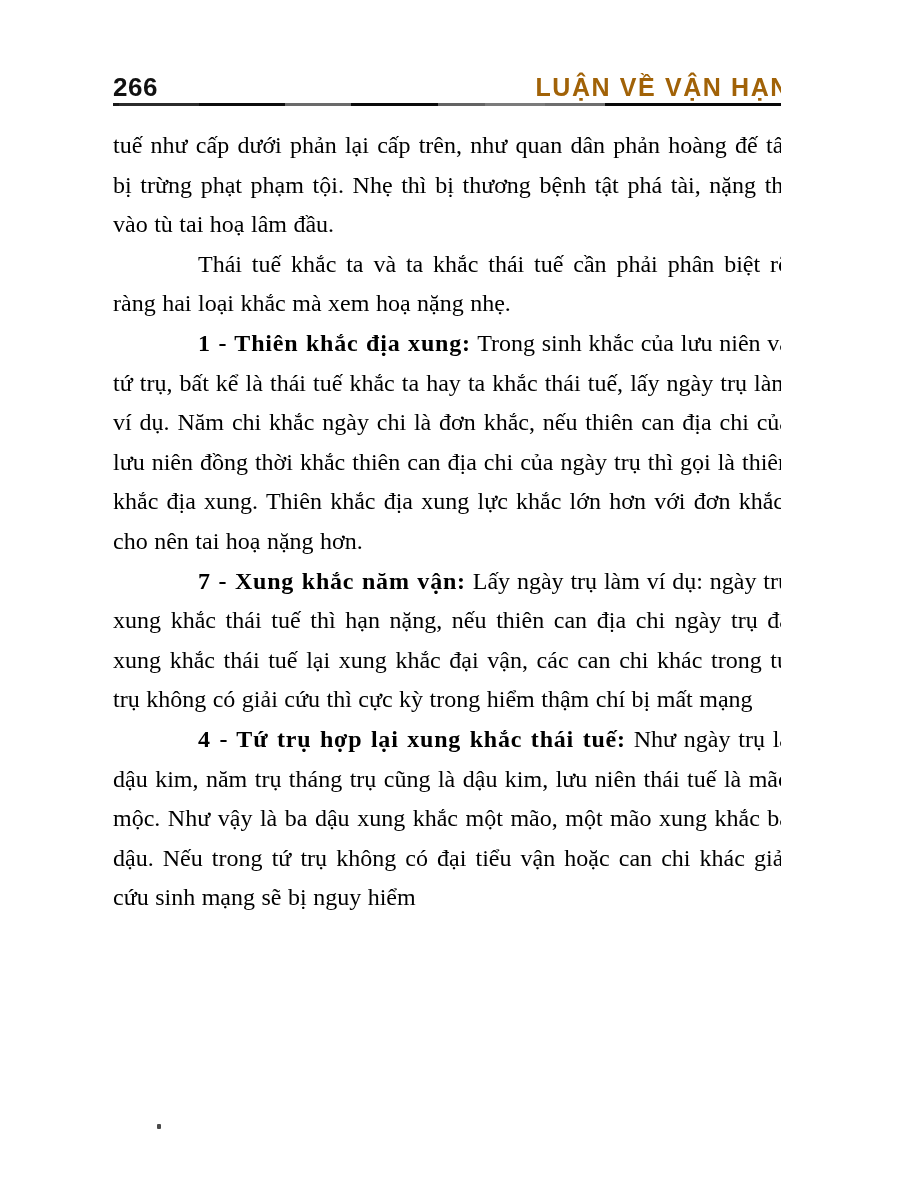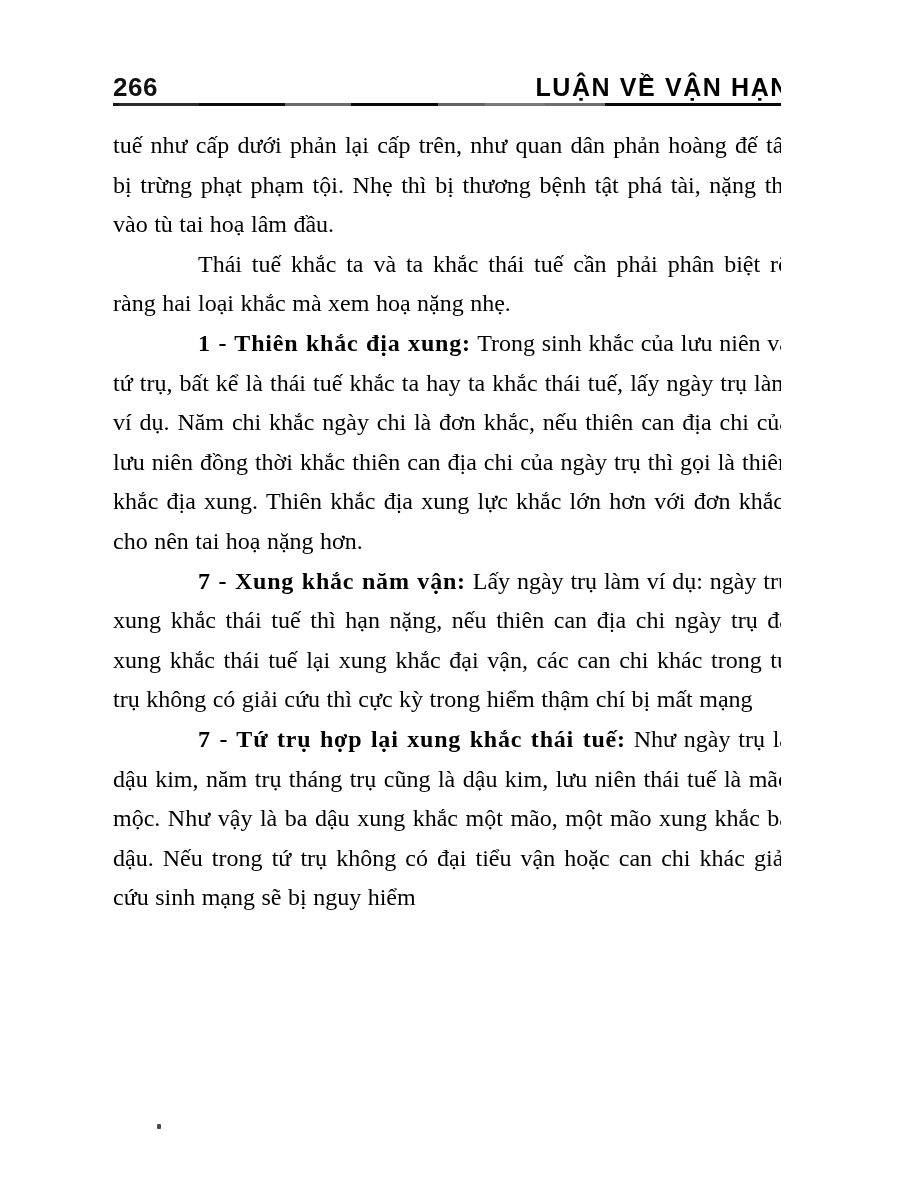--- a/index.html
+++ b/index.html
@@ -38,21 +38,21 @@
     line-height: 1;
     color: #111111;
   }
 
   .header-title {
     font-family: "Liberation Sans", sans-serif;
     font-size: 25px;
     font-weight: 600;
     letter-spacing: 1.6px;
     line-height: 1;
-    color: #000000;
+    color: #a16207;
     white-space: nowrap;
   }
 
   .header-rule {
     position: absolute;
     left: 113px;
     top: 103px;
     width: 677px;
     height: 3px;
     background: linear-gradient(
@@ -138,20 +138,20 @@
     <p class="para indent">
       <span class="lead">1 - Thiên khắc địa xung:</span><span> Trong sinh khắc của lưu niên và tứ trụ, bất kể là thái tuế khắc ta hay ta khắc thái tuế, lấy ngày trụ làm ví dụ. Năm chi khắc ngày chi là đơn khắc, nếu thiên can địa chi của lưu niên đồng thời khắc thiên can địa chi của ngày trụ thì gọi là thiên khắc địa xung. Thiên khắc địa xung lực khắc lớn hơn với đơn khắc, cho nên tai hoạ nặng hơn.</span>
     </p>
 
 
     <p class="para indent">
       <span class="lead">7 - Xung khắc năm vận:</span><span> Lấy ngày trụ làm ví dụ: ngày trụ xung khắc thái tuế thì hạn nặng, nếu thiên can địa chi ngày trụ đã xung khắc thái tuế lại xung khắc đại vận, các can chi khác trong tứ trụ không có giải cứu thì cực kỳ trong hiểm thậm chí bị mất mạng</span>
     </p>
 
     <p class="para indent">
-      <span class="lead">7 - Tứ trụ hợp lại xung khắc thái tuế:</span><span> Như ngày trụ là dậu kim, năm trụ tháng trụ cũng là dậu kim, lưu niên thái tuế là mão mộc. Như vậy là ba dậu xung khắc một mão, một mão xung khắc ba dậu. Nếu trong tứ trụ không có đại tiểu vận hoặc can chi khác giải cứu sinh mạng sẽ bị nguy hiểm</span>
+      <span class="lead">4 - Tứ trụ hợp lại xung khắc thái tuế:</span><span> Như ngày trụ là dậu kim, năm trụ tháng trụ cũng là dậu kim, lưu niên thái tuế là mão mộc. Như vậy là ba dậu xung khắc một mão, một mão xung khắc ba dậu. Nếu trong tứ trụ không có đại tiểu vận hoặc can chi khác giải cứu sinh mạng sẽ bị nguy hiểm</span>
     </p>
 
   </div>
 
   <div class="speck"></div>
 
 </div>
 
 </body></html>

